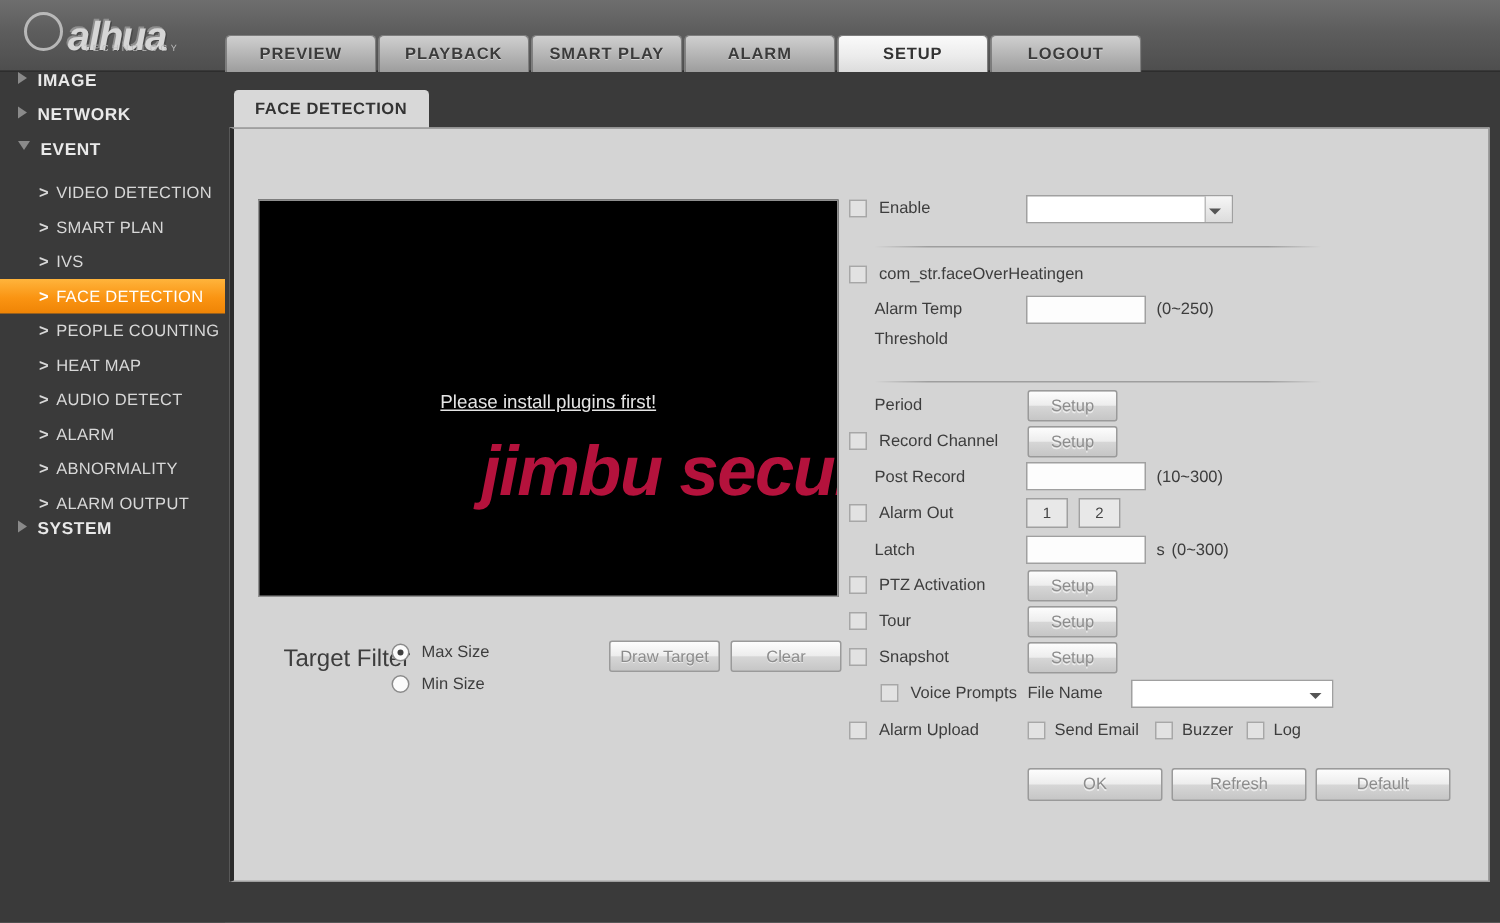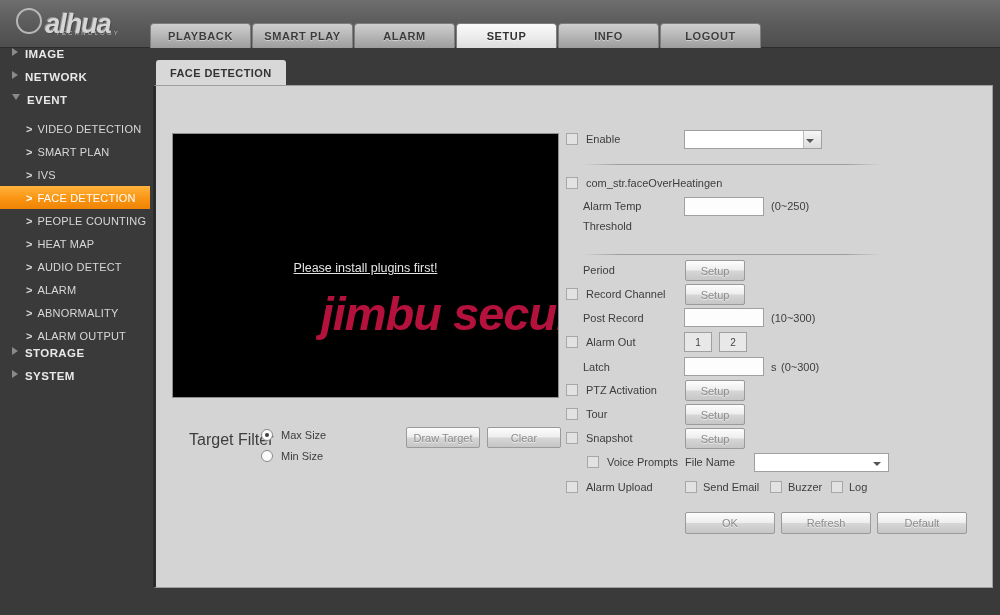--- a/index.html
+++ b/index.html
@@ -195,25 +195,25 @@
 <div class="app">
 
   <div class="header">
     <div class="logo">
       <span class="logo-text">alhua</span>
     </div>
     <div class="logo-ring"></div>
     <div class="logo-sub">TECHNOLOGY</div>
 
     <div class="topnav">
+      <div class="tab">PREVIEW</div>
       <div class="tab">PLAYBACK</div>
       <div class="tab">SMART PLAY</div>
       <div class="tab">ALARM</div>
       <div class="tab active">SETUP</div>
-      <div class="tab">INFO</div>
       <div class="tab">LOGOUT</div>
     </div>
   </div>
 
   <div class="sidebar">
     <div class="nav-top">
       <span class="tri-right"></span>
       <span class="label">IMAGE</span>
     </div>
     <div class="nav-top">
@@ -259,24 +259,20 @@
     </div>
     <div class="nav-sub">
       <span class="chev">&gt;</span>
       <span class="label">ABNORMALITY</span>
     </div>
     <div class="nav-sub">
       <span class="chev">&gt;</span>
       <span class="label">ALARM OUTPUT</span>
     </div>
 
-    <div class="nav-top">
-      <span class="tri-right"></span>
-      <span class="label">STORAGE</span>
-    </div>
     <div class="nav-top">
       <span class="tri-right"></span>
       <span class="label">SYSTEM</span>
     </div>
   </div>
 
   <div class="content">
     <div class="tabstrip">
       <div class="ftab">FACE DETECTION</div>
     </div>

